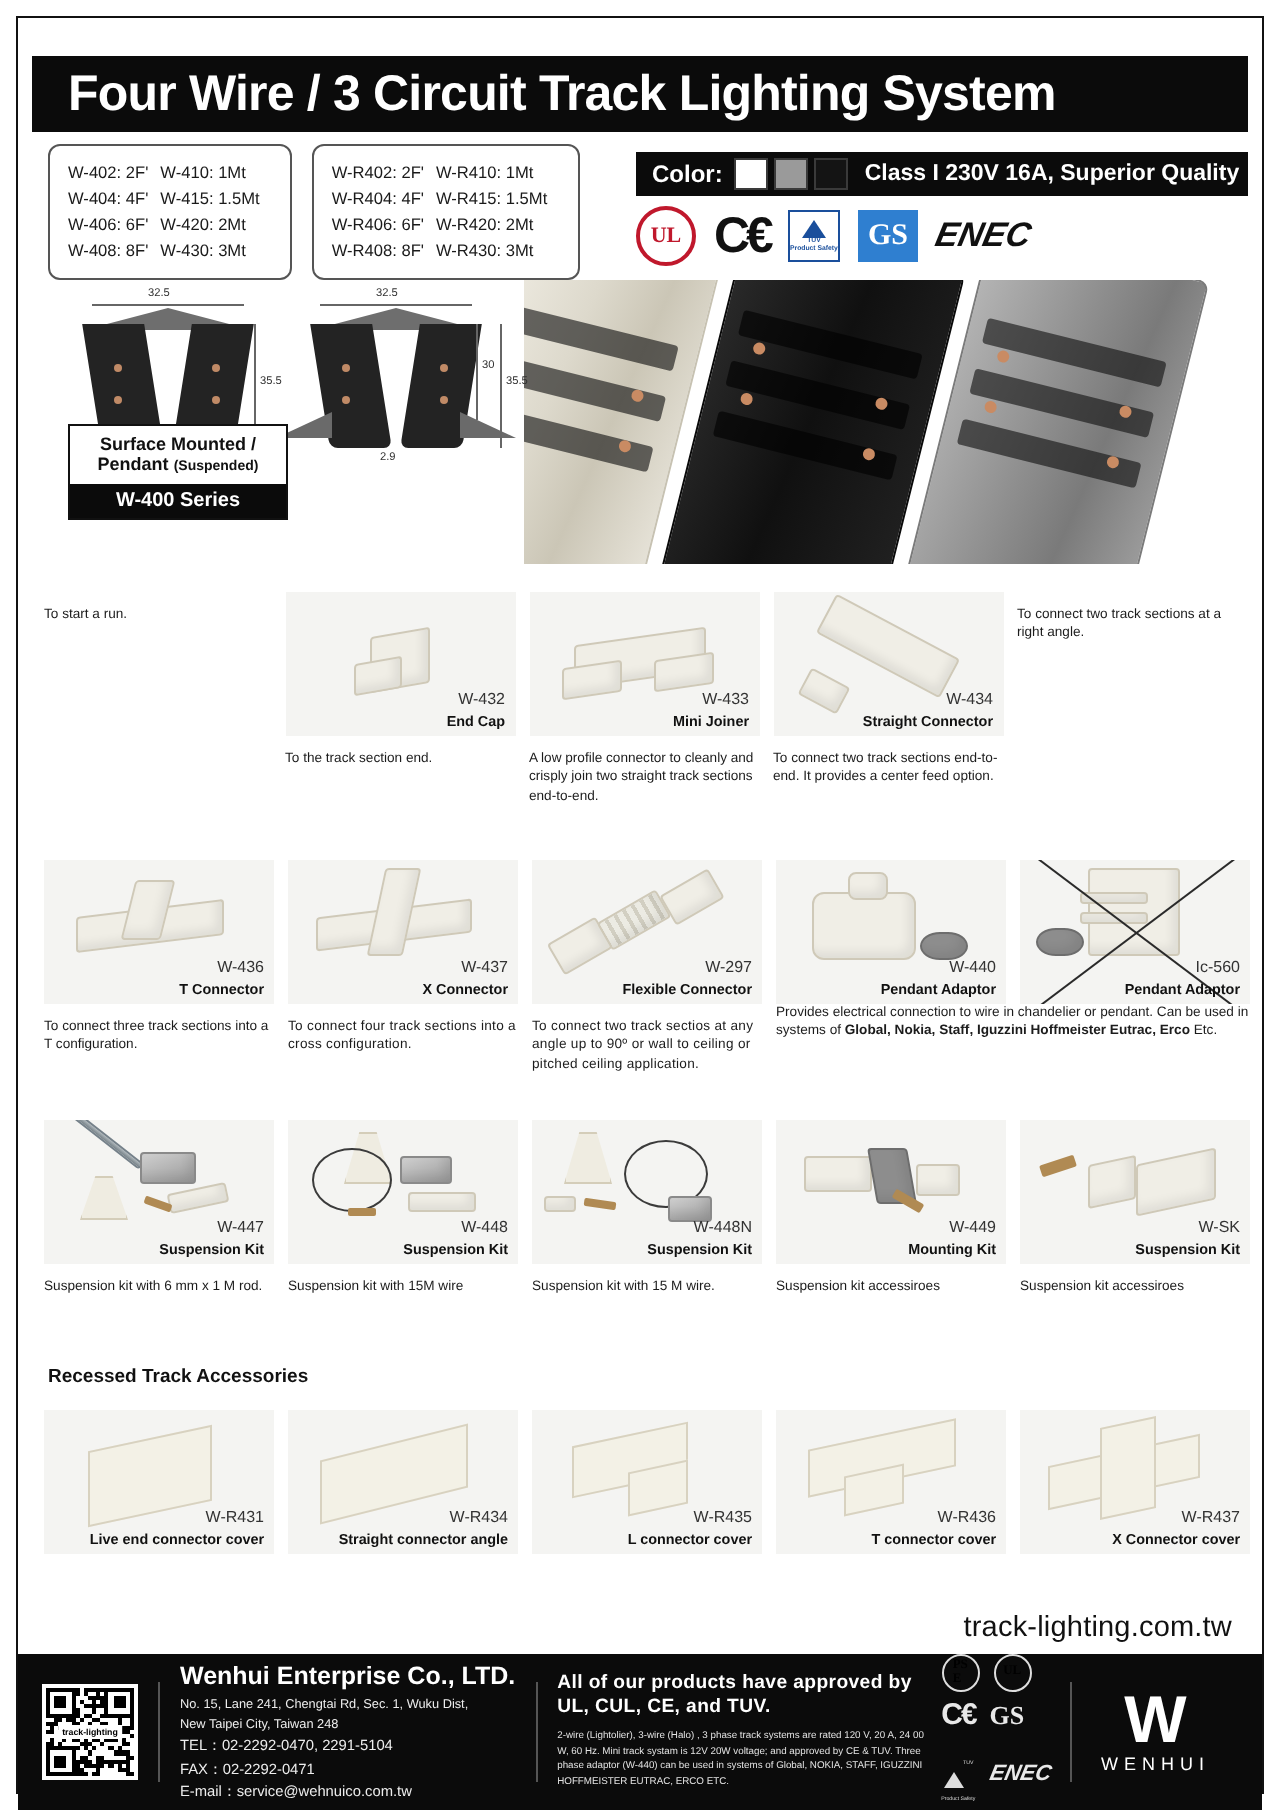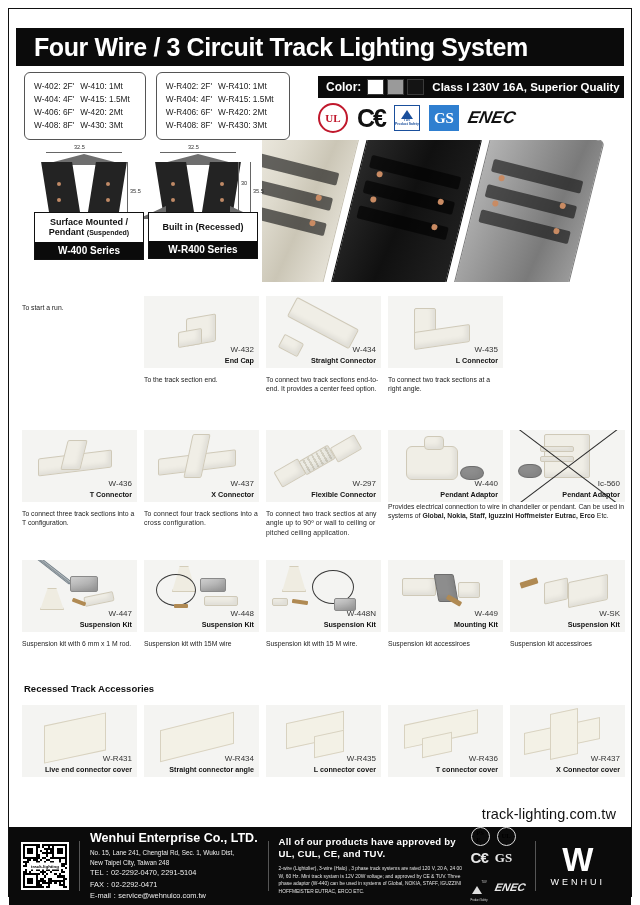--- a/index.html
+++ b/index.html
@@ -320,54 +320,54 @@
   </div>
 
   <div class="serieslabel a">
     <div class="top">
       <span>Surface Mounted /</span><br>
       <span>Pendant</span>
       <small>(Suspended)</small>
     </div>
     <div class="bot">W-400 Series</div>
   </div>
-  <div class="serieslabel b">
-    <div class="top" style="padding:9px 2px;">Built in (Recessed)</div>
-    <div class="bot">W-R400 Series</div>
-  </div>
 
   <div class="grid g1">
     <div class="cell">
       <div class="desc">To start a run.</div>
     </div>
     <div class="cell">
       <div class="photo">
         <div class="part" style="left:42px; top:20px; width:30px; height:28px; transform:skewY(-10deg);"></div>
         <div class="part" style="left:34px; top:34px; width:24px; height:16px; transform:skewY(-10deg);"></div>
         <div class="cap">W-432</div>
         <div class="sub">End Cap</div>
       </div>
       <div class="desc">To the track section end.</div>
     </div>
     <div class="cell">
       <div class="photo">
+        <div class="part" style="left:22px; top:22px; width:66px; height:22px; transform:skewY(-8deg);"></div>
+        <div class="part" style="left:16px; top:36px; width:30px; height:16px; transform:skewY(-8deg);"></div>
+        <div class="part" style="left:62px; top:32px; width:30px; height:16px; transform:skewY(-8deg);"></div>
+        <div class="cap">W-433</div>
+        <div class="sub">Mini Joiner</div>
+      </div>
+      <div class="desc">A low profile connector to cleanly and crisply join two straight track sections end-to-end.</div>
+    </div>
+    <div class="cell">
+      <div class="photo">
         <div class="part" style="left:22px; top:16px; width:70px; height:22px; transform:rotate(28deg);"></div>
         <div class="part" style="left:14px; top:42px; width:22px; height:15px; transform:rotate(28deg);"></div>
         <div class="cap">W-434</div>
         <div class="sub">Straight Connector</div>
       </div>
       <div class="desc">To connect two track sections end-to-end. It provides a center feed option.</div>
     </div>
     <div class="cell">
-      <div class="photo">
-        <div class="part" style="left:26px; top:12px; width:22px; height:34px;"></div>
-        <div class="part" style="left:26px; top:32px; width:56px; height:18px; transform:skewY(-8deg);"></div>
-        <div class="cap">W-435</div>
-        <div class="sub">L Connector</div>
-      </div>
       <div class="desc">To connect two track sections at a right angle.</div>
     </div>
   </div>
 
   <div class="grid g2">
     <div class="cell">
       <div class="photo">
         <div class="part" style="left:16px; top:24px; width:74px; height:18px; transform:skewY(-7deg);"></div>
         <div class="part" style="left:42px; top:10px; width:20px; height:30px; transform:skewX(-14deg);"></div>
         <div class="cap">W-436</div>

